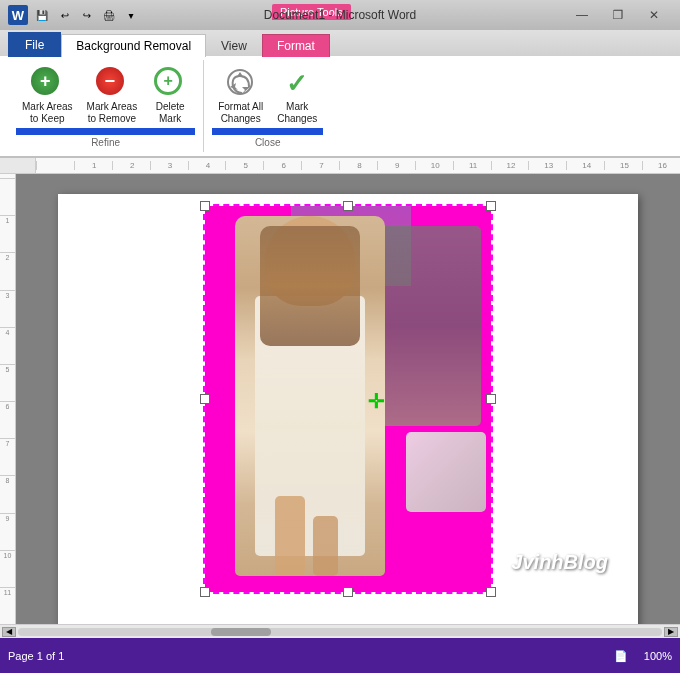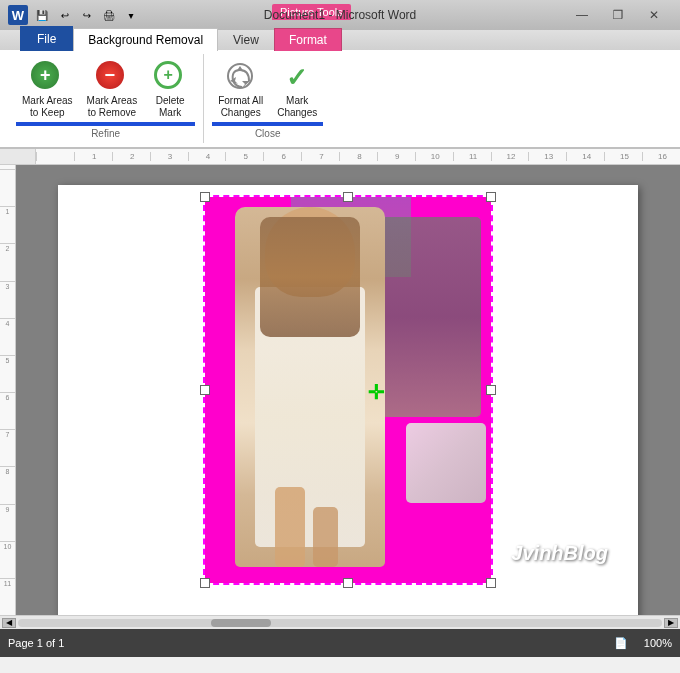--- a/index.html
+++ b/index.html
@@ -46,21 +46,21 @@
       width: 36px; height: 30px; display: flex; align-items: center; justify-content: center;
       font-size: 12px; cursor: pointer; color: #444;
     }
 
     
     .ribbon {
       background: linear-gradient(to bottom, #f5f5f5, #ebebeb);
       border-bottom: 1px solid #c0c0c0;
     }
     .ribbon-tabs {
-      display: flex; align-items: flex-end; padding: 0 20px; height: 20px;
+      display: flex; align-items: flex-end; padding: 0 8px; height: 26px;
       background: linear-gradient(to bottom, #e0e0e0, #d0d0d0);
     }
     .tab {
       padding: 4px 14px; font-size: 12px; cursor: pointer;
       border: 1px solid transparent; border-bottom: none;
       position: relative; top: 1px;
     }
     .tab.file {
       background: #1e4fa0; color: white; border-radius: 0;
       padding: 5px 16px;
@@ -83,21 +83,21 @@
     .ribbon-group {
       display: flex; flex-direction: column; align-items: stretch;
       padding: 0 8px; border-right: 1px solid #d0d0d0; min-width: 80px;
     }
     .ribbon-group:last-child { border-right: none; }
     .ribbon-group-buttons {
       display: flex; gap: 2px; flex: 1; align-items: flex-start; padding-top: 4px;
     }
     .ribbon-group-label {
       text-align: center; font-size: 10px; color: #666; padding: 2px 0 4px;
-      border-top: 4px solid #1d4ed8; margin-top: auto;
+      border-top: 7px solid #1d4ed8; margin-top: auto;
     }
     .ribbon-btn {
       display: flex; flex-direction: column; align-items: center;
       cursor: pointer; padding: 3px 6px; border-radius: 2px; min-width: 50px;
     }
     .ribbon-btn .btn-icon {
       width: 32px; height: 32px; margin-bottom: 2px;
     }
     .ribbon-btn .btn-label {
       font-size: 10px; color: #222; text-align: center; line-height: 1.2;
@@ -251,21 +251,21 @@
       flex: 1; height: 8px; background: #d0d0d0; border-radius: 4px;
       position: relative; margin: 0 2px;
     }
     .scrollbar-thumb {
       width: 60px; height: 8px; background: #a0a0a0; border-radius: 4px;
       position: absolute; left: 30%;
     }
 
     
     .status-bar {
-      height: 28px; background: #404040; display: flex; align-items: center;
+      height: 36px; background: #4c1d95; display: flex; align-items: center;
       padding: 0 8px; color: white; font-size: 11px;
     }
     .status-right {
       margin-left: auto; display: flex; gap: 16px; align-items: center;
     }
     .jvinh-watermark {
       position: absolute;
       bottom: 80px;
       right: 30px;
       color: white;

